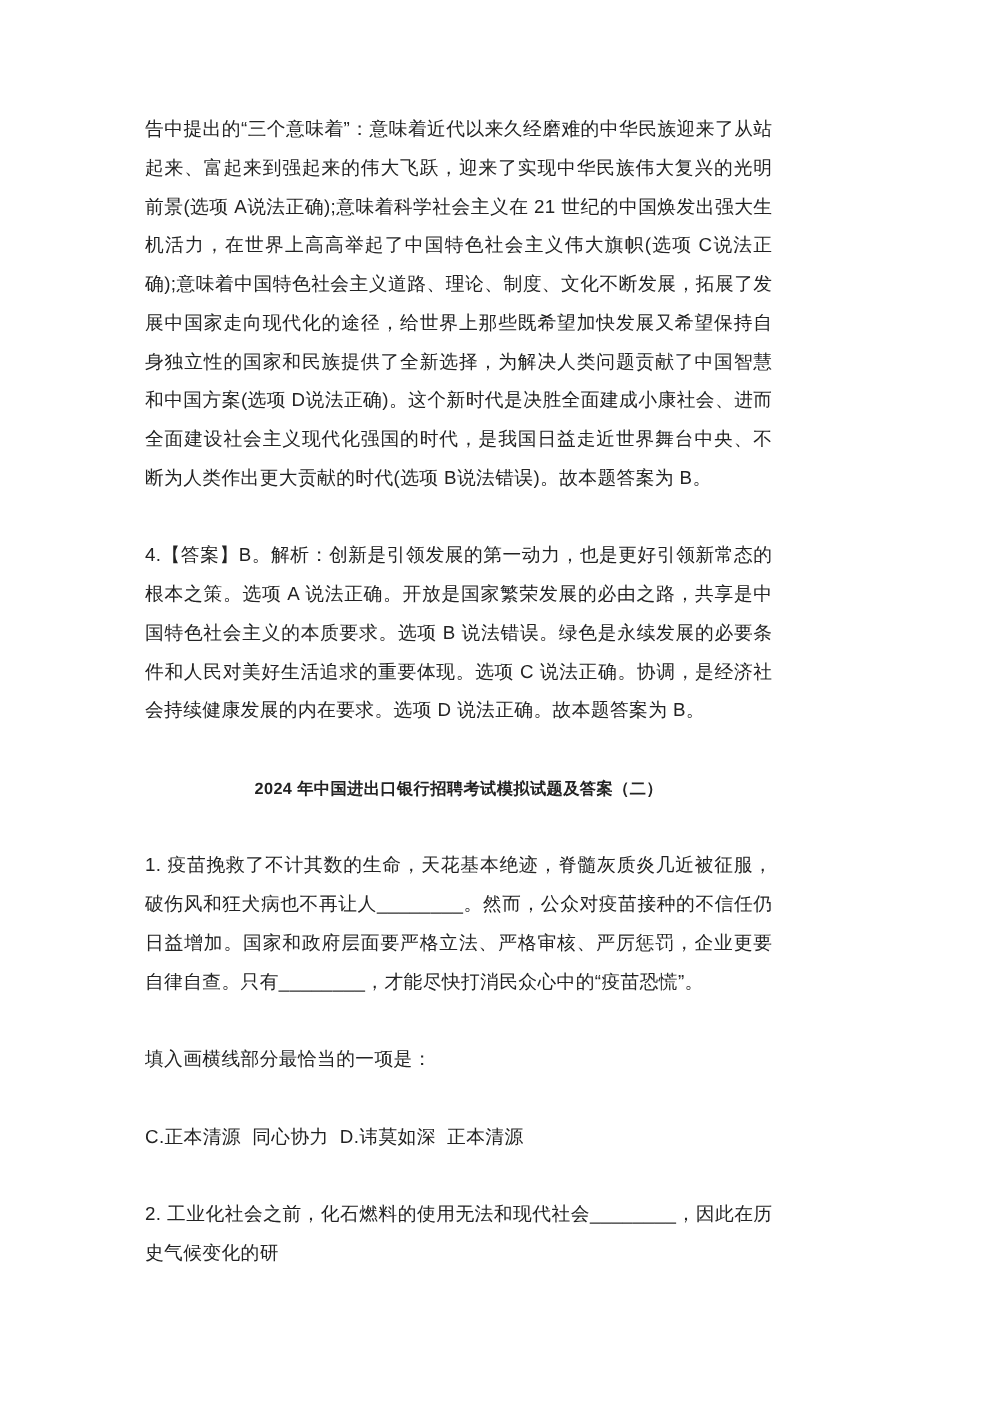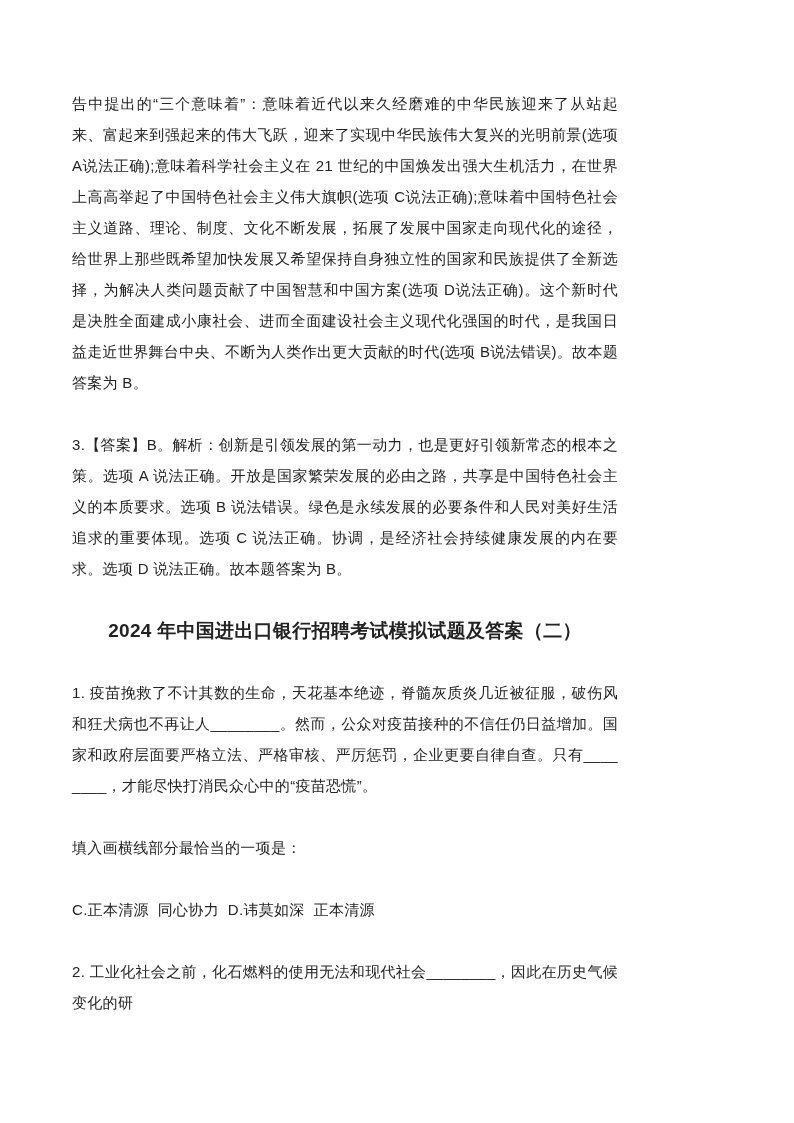--- a/index.html
+++ b/index.html
@@ -11,37 +11,37 @@
   body {
     width: 794px;
     height: 1123px;
     font-family: "Liberation Sans", "DejaVu Sans", sans-serif;
     color: #232323;
   }
   .page {
     width: 737px;
     height: 1123px;
     background: #ffffff;
-    padding: 88px 119px 40px 72px;
+    padding: 88px 119px 40px 116px;
     overflow: hidden;
   }
   .para {
     font-size: 15px;
     line-height: 31px;
     text-align: justify;
     margin: 0 0 31px 0;
     letter-spacing: 0.3px;
     word-break: break-all;
     overflow-wrap: break-word;
   }
   .para.last {
     margin-bottom: 0;
   }
   .heading {
-    font-size: 19px;
+    font-size: 13px;
     font-weight: bold;
     text-align: center;
     line-height: 31px;
     margin: 0 0 31px 0;
     letter-spacing: 0.3px;
   }
   .options {
     white-space: pre-wrap;
     text-align: left;
   }
@@ -49,21 +49,21 @@
     margin-top: 27px;
   }
 </style>
 </head>
 <body>
 
 <div class="page">
 
   <p class="para">告中提出的“三个意味着”：意味着近代以来久经磨难的中华民族迎来了从站起来、富起来到强起来的伟大飞跃，迎来了实现中华民族伟大复兴的光明前景(选项 A说法正确);意味着科学社会主义在 21 世纪的中国焕发出强大生机活力，在世界上高高举起了中国特色社会主义伟大旗帜(选项 C说法正确);意味着中国特色社会主义道路、理论、制度、文化不断发展，拓展了发展中国家走向现代化的途径，给世界上那些既希望加快发展又希望保持自身独立性的国家和民族提供了全新选择，为解决人类问题贡献了中国智慧和中国方案(选项 D说法正确)。这个新时代是决胜全面建成小康社会、进而全面建设社会主义现代化强国的时代，是我国日益走近世界舞台中央、不断为人类作出更大贡献的时代(选项 B说法错误)。故本题答案为 B。</p>
 
-  <p class="para">3.【答案】B。解析：创新是引领发展的第一动力，也是更好引领新常态的根本之策。选项 A 说法正确。开放是国家繁荣发展的必由之路，共享是中国特色社会主义的本质要求。选项 B 说法错误。绿色是永续发展的必要条件和人民对美好生活追求的重要体现。选项 C 说法正确。协调，是经济社会持续健康发展的内在要求。选项 D 说法正确。故本题答案为 B。</p>
+  <p class="para">4.【答案】B。解析：创新是引领发展的第一动力，也是更好引领新常态的根本之策。选项 A 说法正确。开放是国家繁荣发展的必由之路，共享是中国特色社会主义的本质要求。选项 B 说法错误。绿色是永续发展的必要条件和人民对美好生活追求的重要体现。选项 C 说法正确。协调，是经济社会持续健康发展的内在要求。选项 D 说法正确。故本题答案为 B。</p>
 
   <h2 class="heading">2024 年中国进出口银行招聘考试模拟试题及答案（二）</h2>
 
   <p class="para">1. 疫苗挽救了不计其数的生命，天花基本绝迹，脊髓灰质炎几近被征服，破伤风和狂犬病也不再让人________。然而，公众对疫苗接种的不信任仍日益增加。国家和政府层面要严格立法、严格审核、严厉惩罚，企业更要自律自查。只有________，才能尽快打消民众心中的“疫苗恐慌”。</p>
 
   <p class="para gap-extra">填入画横线部分最恰当的一项是：</p>
 
 
   <p class="para options">C.正本清源  同心协力  D.讳莫如深  正本清源</p>
 

